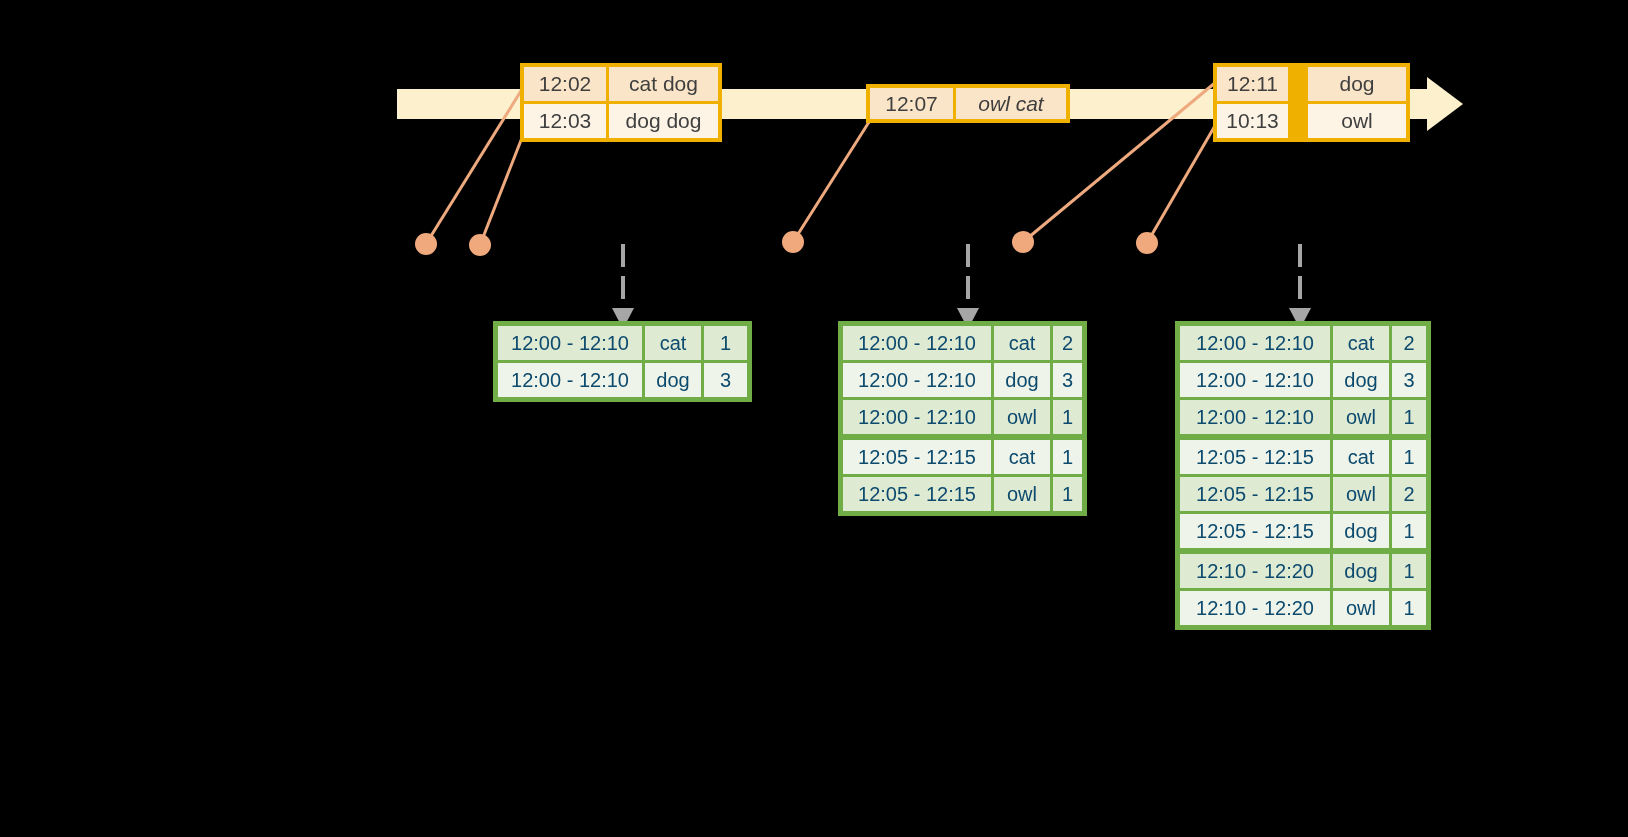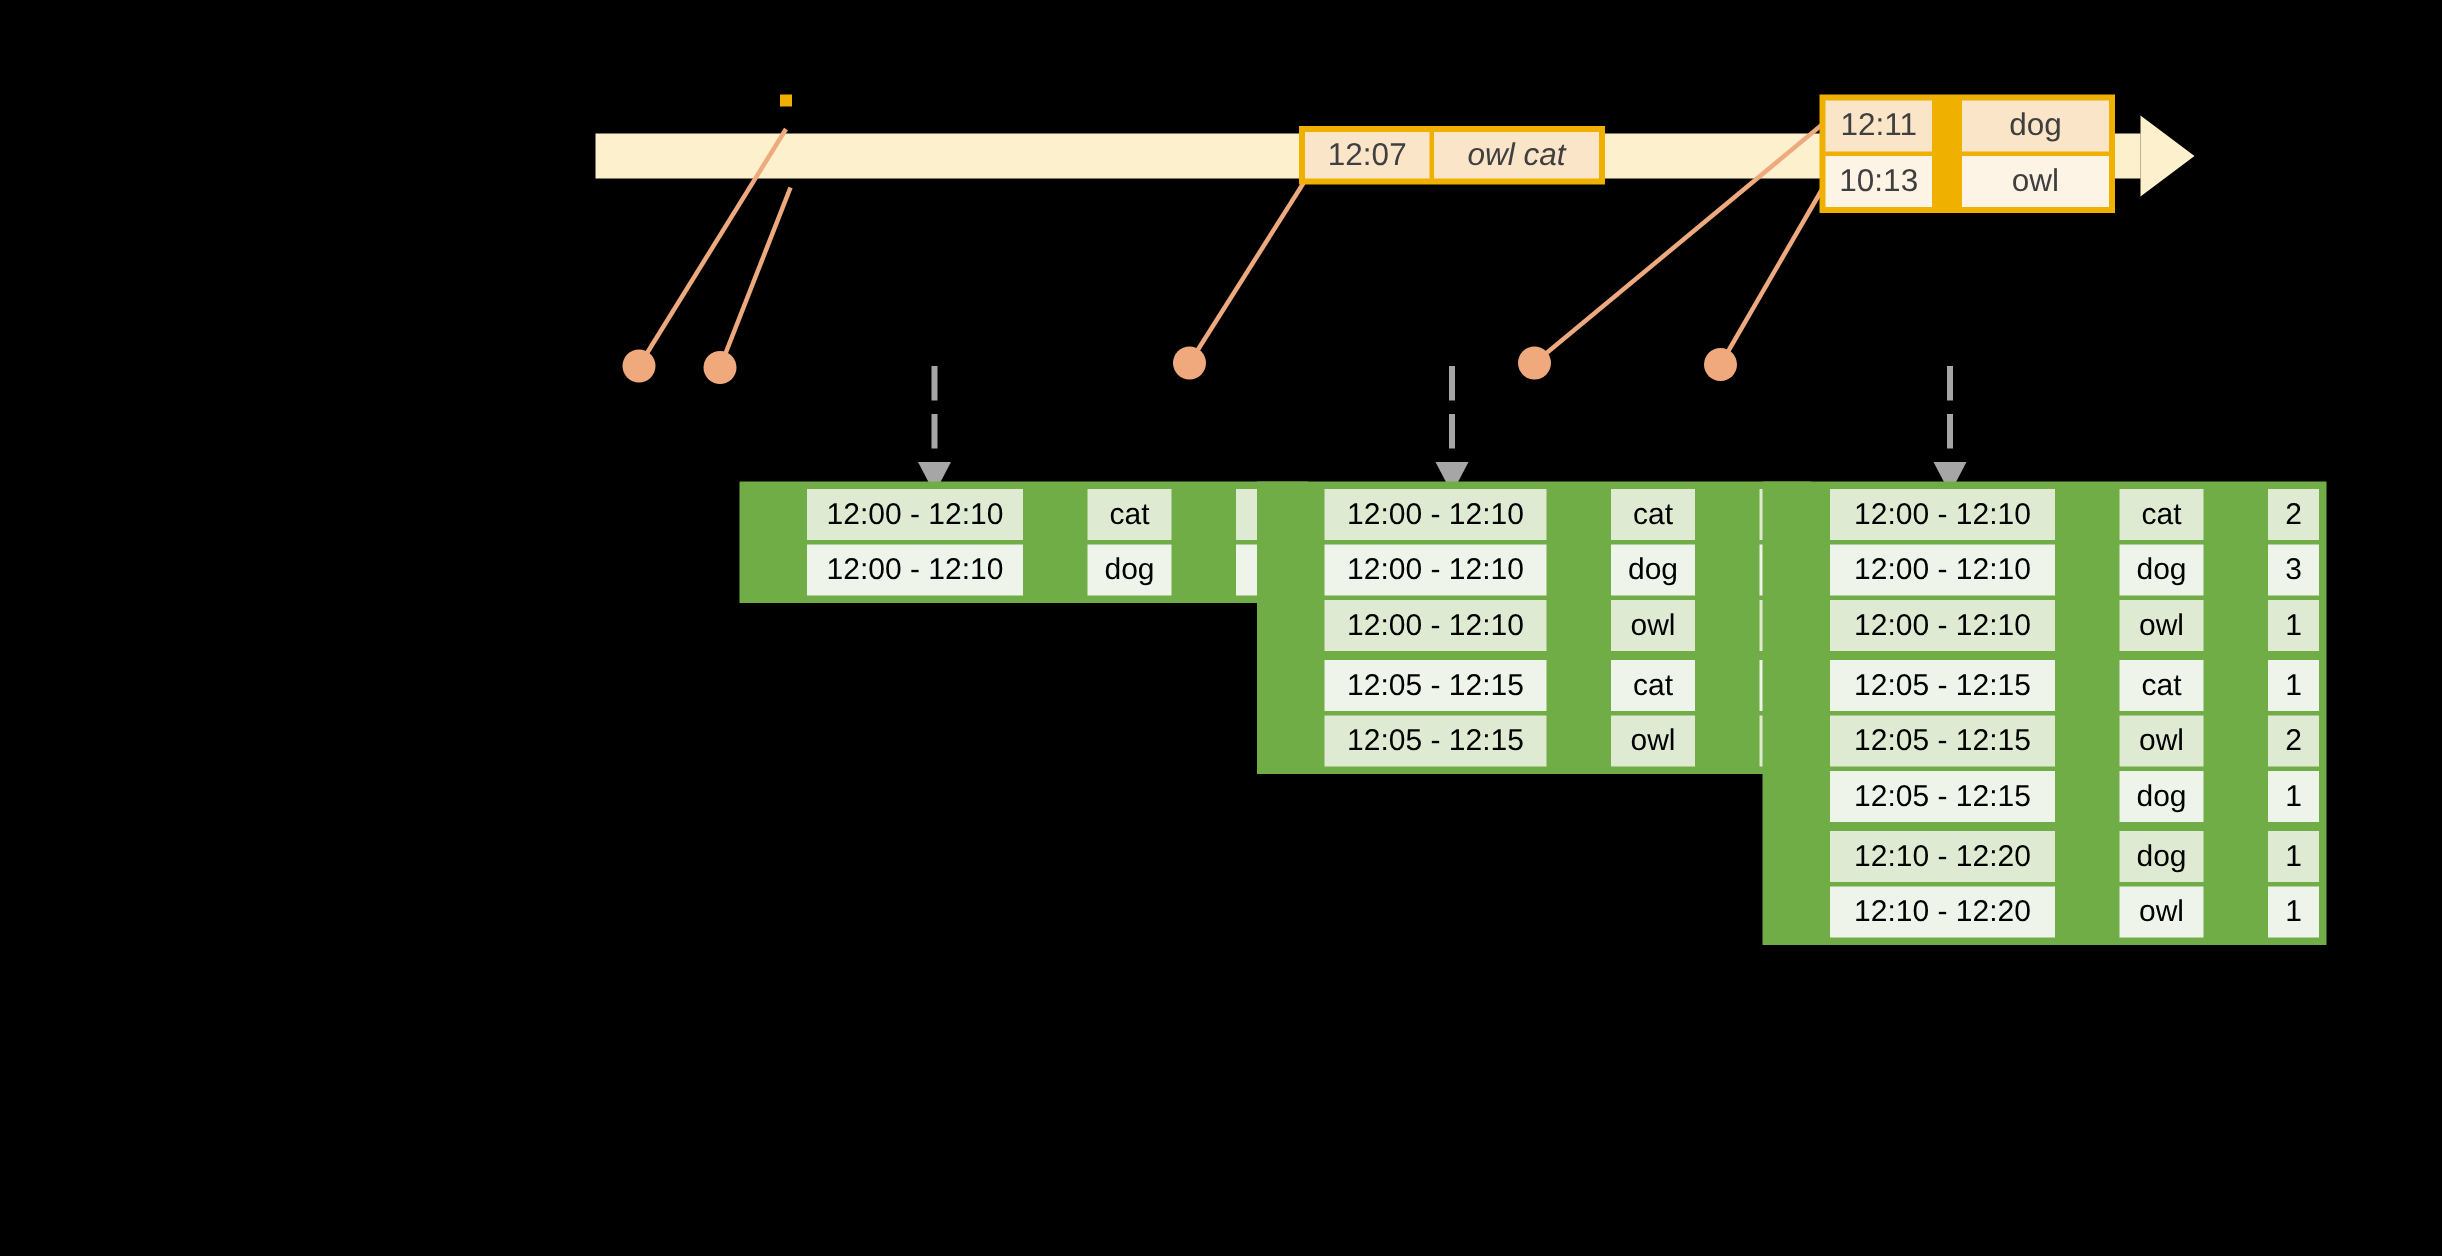--- a/index.html
+++ b/index.html
@@ -46,21 +46,21 @@
   .trig1{left:612px;top:244px;}
   .trig2{left:957px;top:244px;}
   .trig3{left:1289px;top:244px;}
 
   
   .gbox{background:#70ad47;padding:5px;display:flex;flex-direction:column;z-index:3;}
   .grow{display:flex;gap:3px;height:34px;margin-top:3px;}
   .grow:first-child{margin-top:0;}
   .grow.group-start{margin-top:6px;}
   .gcell{display:flex;align-items:center;justify-content:center;
-    font-size:20px;color:#000000;margin-left:40px;}
+    font-size:20px;color:#0c4a6e;}
   .gfillA{background:#dfead3;}
   .gfillB{background:#eef4e9;}
   .gbox1{left:493px;top:321px;}
   .gbox1 .win{width:144px;} .gbox1 .wrd{width:56px;} .gbox1 .cnt{width:43px;}
   .gbox2{left:838px;top:321px;}
   .gbox2 .win{width:148px;} .gbox2 .wrd{width:56px;} .gbox2 .cnt{width:29px;}
   .gbox3{left:1175px;top:321px;}
   .gbox3 .win{width:150px;} .gbox3 .wrd{width:56px;} .gbox3 .cnt{width:34px;}
 </style>
 </head>
@@ -76,20 +76,28 @@
   <line x1="1216" y1="82" x2="1023" y2="242" stroke="#eeaa7e" stroke-width="3"></line>
   <line x1="1216" y1="124" x2="1147" y2="243" stroke="#eeaa7e" stroke-width="3"></line>
   <circle cx="426" cy="244" r="11" fill="#efa97d"></circle>
   <circle cx="480" cy="245" r="11" fill="#efa97d"></circle>
   <circle cx="793" cy="242" r="11" fill="#efa97d"></circle>
   <circle cx="1023" cy="242" r="11" fill="#efa97d"></circle>
   <circle cx="1147" cy="243" r="11" fill="#efa97d"></circle>
 </svg>
 
 <div class="abs ebox ebox1">
+  <div class="erow">
+    <div class="ecell t fillA">12:02</div>
+    <div class="ecell w fillA">cat dog</div>
+  </div>
+  <div class="erow">
+    <div class="ecell t fillB">12:03</div>
+    <div class="ecell w fillB">dog dog</div>
+  </div>
 </div>
 
 <div class="abs ebox ebox2">
   <div class="erow">
     <div class="ecell t fillA">12:07</div>
     <div class="ecell w fillA">owl cat</div>
   </div>
 </div>
 
 <div class="abs ebox ebox3">

